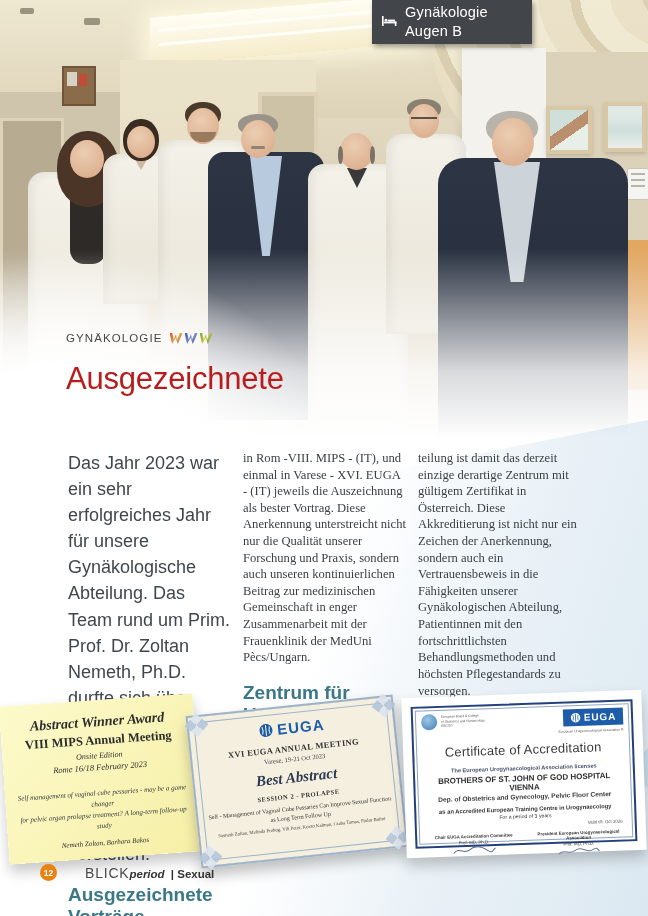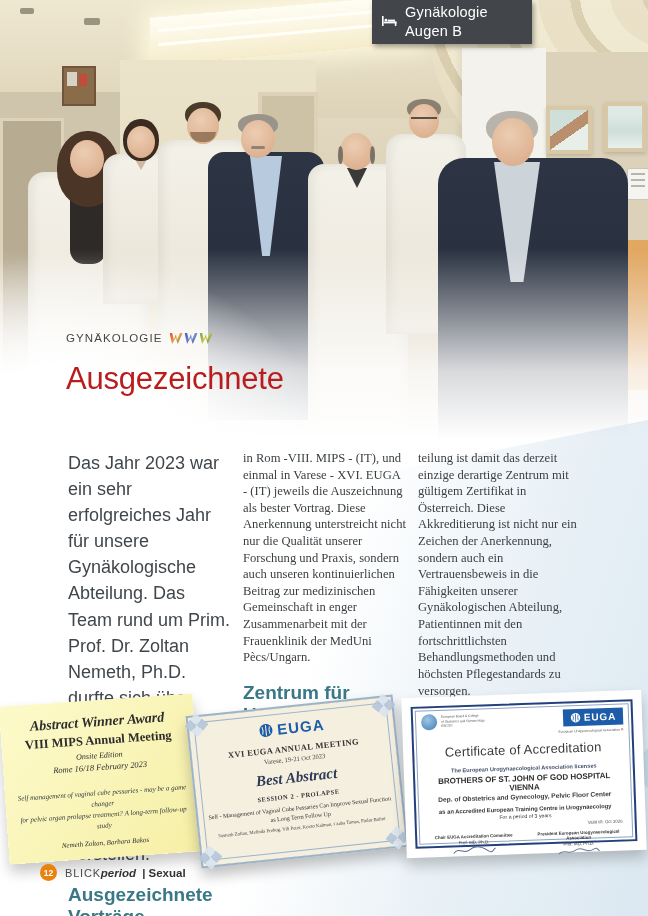--- a/index.html
+++ b/index.html
@@ -131,25 +131,25 @@
   .accr-dep{font-size:6.6px;font-weight:700;color:#3a3a3a;margin-top:1px;}
   .accr-l4{font-size:5.8px;font-weight:700;color:#333;margin-top:6px;}
   .accr-l5{font-size:5.2px;color:#333;margin-top:1px;}
   .accr-valid{font-size:4.4px;color:#555;text-align:right;margin:3px 4px 0 0;}
   .accr-sigs{display:flex;justify-content:space-between;margin-top:5px;padding:0 4px;}
   .sig-block{width:46%;font-size:4.4px;color:#333;text-align:center;}
   .sig-role{font-weight:700;}
   .sig-name{margin-top:1px;}
 
   
-  .footer{position:absolute;left:40px;top:864px;display:flex;align-items:center;gap:8px;z-index:3;}
+  .footer{position:absolute;left:40px;top:864px;display:flex;align-items:center;gap:28px;z-index:3;}
   .page-num{width:17px;height:17px;border-radius:50%;background:#e9820e;color:#fff;
      font-size:8.5px;font-weight:700;display:flex;align-items:center;justify-content:center;}
   .brand{font-size:11.5px;color:#333;}
-  .brand .pre{font-size:11px;letter-spacing:.8px;color:#4a4a4a;}
+  .brand .pre{font-size:14px;letter-spacing:.8px;color:#4a4a4a;}
   .brand .suf{font-weight:700;font-style:italic;}
   .brand .sec{font-weight:700;margin-left:3px;}
 </style>
 </head>
 <body>
 
 <div class="page">
 
   <div class="photo">
     <div class="ceiling"></div>

